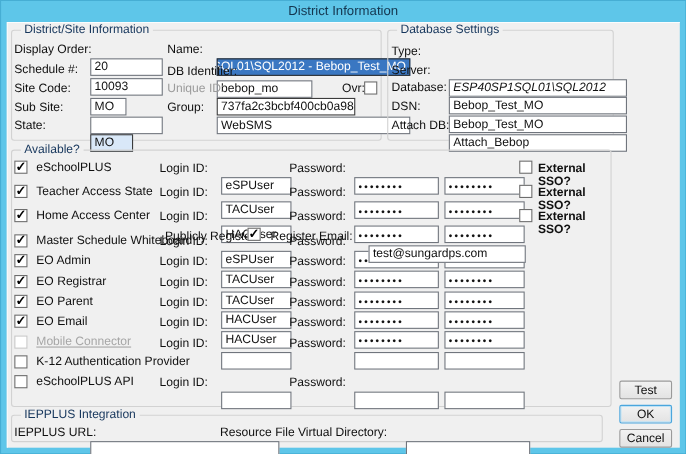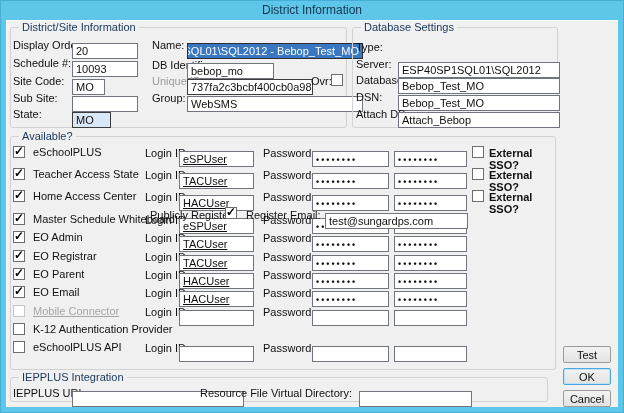--- a/index.html
+++ b/index.html
@@ -25,21 +25,21 @@
   .gl{
     position:absolute;top:-7px;left:8px;background:#f0f0f0;padding:0 3px;
     color:#16365c;white-space:nowrap;line-height:13px;
   }
   .lbl{position:absolute;white-space:nowrap;line-height:13px;color:#101010;}
   .lbl.gray{color:#9b9b9b;}
   .lbl.r{text-align:right;}
   .tb{
     position:absolute;height:16px;border:1px solid #70757d;background:#fff;
     font-family:"Liberation Sans",sans-serif;font-size:11px;color:#101010;
-    padding:1px 3px;margin:7px;line-height:12px;
+    padding:1px 3px;margin:17px;line-height:12px;
   }
   input.tb{outline:none;}
   .tb.dots{font-size:9px;font-weight:bold;letter-spacing:2px;padding-top:3px;color:#111;}
   .tb.hl{background:#d9e8f8;border-color:#3c3c3c;}
   .namefield{
     display:flex;justify-content:flex-end;align-items:center;overflow:hidden;
     background:#3a77c2;border-color:#2f2f2f;
   }
   .namefield span{white-space:nowrap;color:#fff;}
   .uidfield{overflow:hidden;white-space:nowrap;border-color:#3c3c3c;}
@@ -50,21 +50,21 @@
   .cb.checked::after{
     content:"✓";position:absolute;left:0px;top:-3px;
     font-size:12px;font-weight:bold;color:#000;
   }
   .arow{position:absolute;left:0;width:560px;height:18px;}
   .arow .cb{left:13px;top:2px;}
   .arow .rlabel{position:absolute;left:33px;top:2px;white-space:nowrap;}
   .arow.disabled .rlabel{color:#a6a6a6;text-decoration:underline;}
   .arow.disabled .cb{border-color:#c6c6c6;}
   .arow .ll{position:absolute;left:145px;top:3px;}
-  .arow .lf{left:172px;top:0;width:75px;text-decoration:underline;}
+  .arow .lf{left:184px;top:0;width:64px;}
   .arow .pl{position:absolute;left:263px;top:3px;}
   .arow .p1{left:305px;top:0;width:77px;}
   .arow .p2{left:387px;top:0;width:73px;}
   .arow .sso-cb{left:472px;top:2px;}
   .arow .sl{position:absolute;left:489px;top:3px;font-weight:bold;}
   .btn{
     position:absolute;left:563px;width:48px;height:17px;
     background:linear-gradient(#f2f2f2,#e3e3e3);border:1px solid #9a9a9a;
     border-radius:2px;font-family:"Liberation Sans",sans-serif;font-size:11px;
     color:#101010;padding:0;line-height:14px;
@@ -110,21 +110,21 @@
   <input class="tb" style="left: 180px; top: 89px; width: 176px;" value="WebSMS">
 
   <span class="lbl" style="left:13px;top:108px">State:</span>
   <input class="tb hl" style="left: 65px; top: 105px; width: 39px;" value="MO">
 
   <div class="grp" style="left:352px;top:27px;width:206px;height:101px">
     <span class="gl">Database Settings</span>
   </div>
   <span class="lbl" style="left:356px;top:41px">Type:</span>
   <span class="lbl" style="left:356px;top:58px">Server:</span>
-  <input class="tb" style="left: 391px; top: 55px; width: 162px;" value="ESP40SP1SQL01\SQL2012">
+  <input class="tb" style="left: 391px; top: 55px; width: 162px; font-style: italic;" value="ESP40SP1SQL01\SQL2012">
   <span class="lbl" style="left:356px;top:74px">Database:</span>
   <input class="tb" style="left: 391px; top: 71px; width: 162px;" value="Bebop_Test_MO">
   <span class="lbl" style="left:356px;top:91px">DSN:</span>
   <input class="tb" style="left: 391px; top: 88px; width: 162px;" value="Bebop_Test_MO">
   <span class="lbl" style="left:356px;top:108px">Attach DB:</span>
   <input class="tb" style="left: 391px; top: 105px; width: 162px;" value="Attach_Bebop">
 
   <div class="grp" style="left:10px;top:136px;width:546px;height:234px">
     <span class="gl">Available?</span>
   </div>

